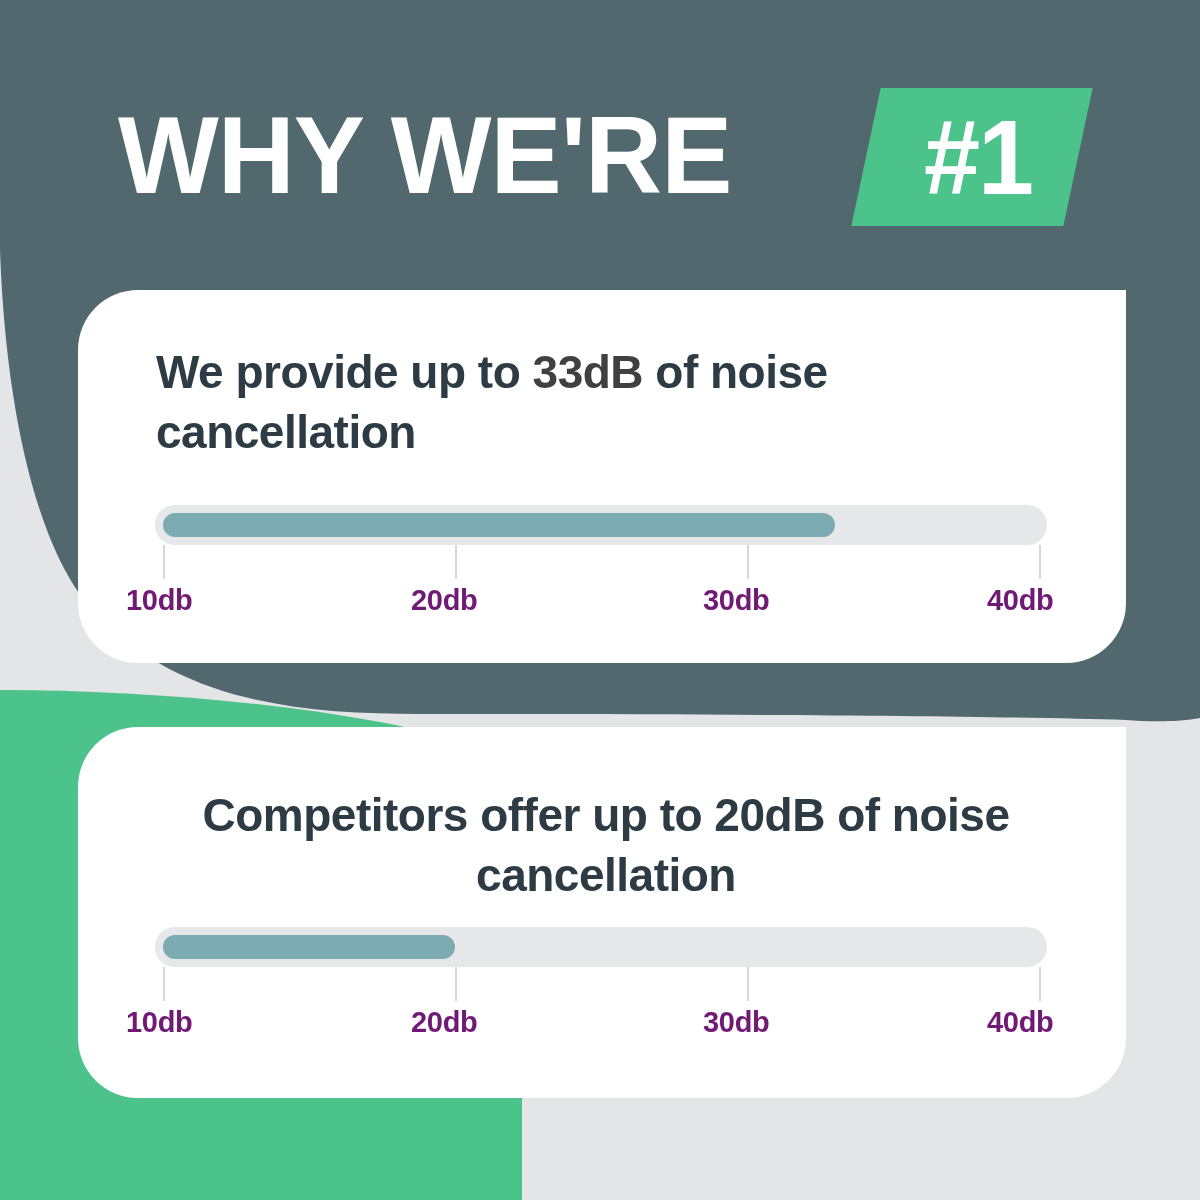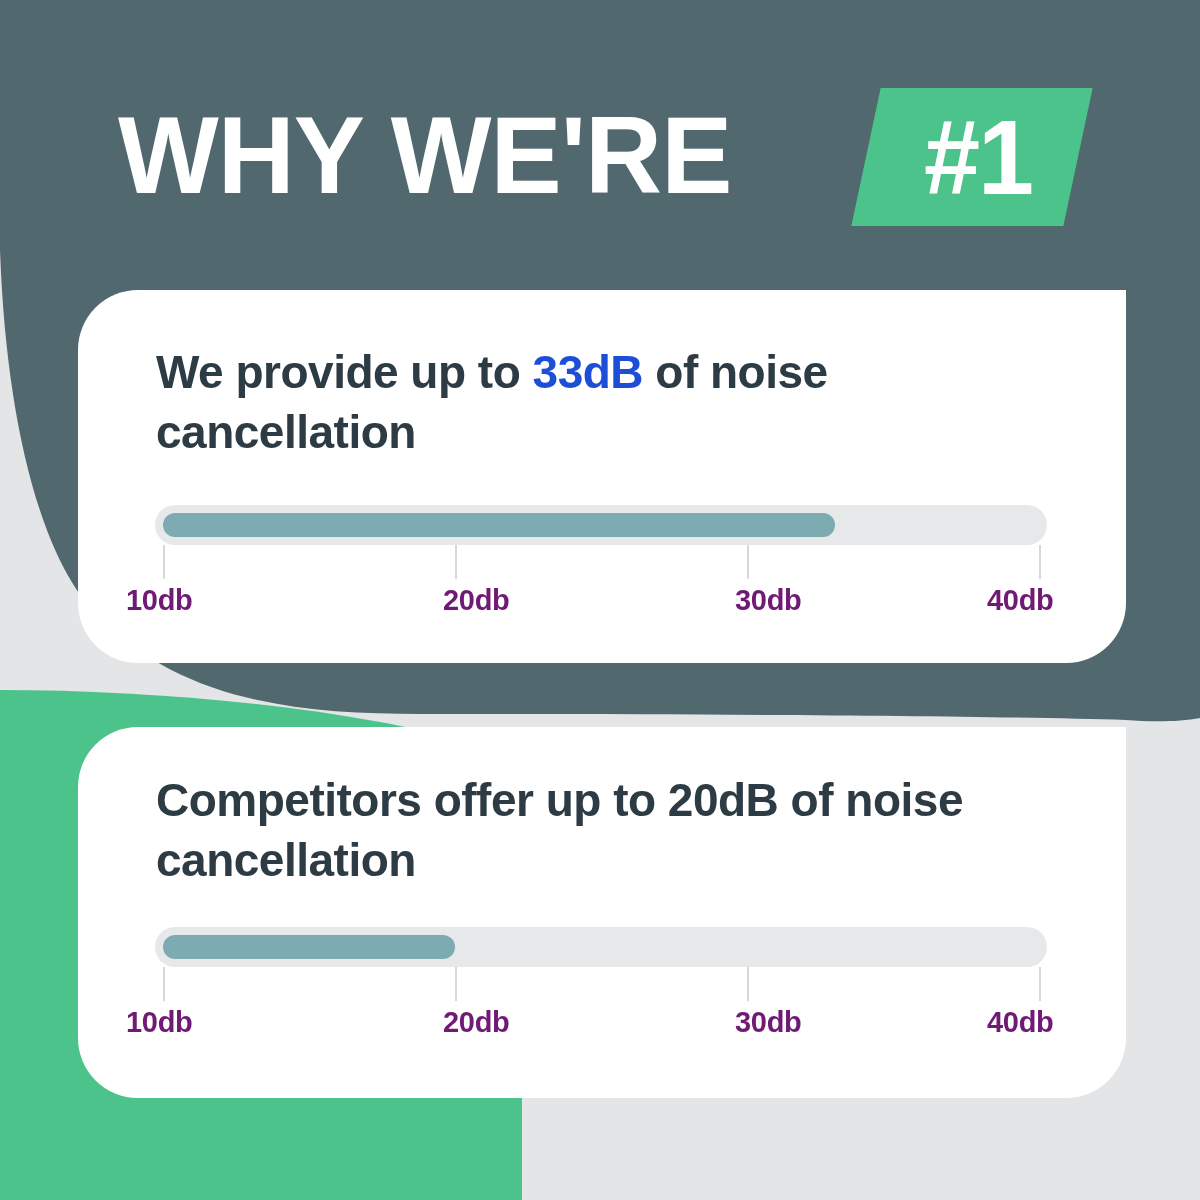--- a/index.html
+++ b/index.html
@@ -90,23 +90,23 @@
     position:absolute;
     left:78px;
     font-size:46px;
     line-height:60px;
     font-weight:bold;
     color:#2d3b44;
     letter-spacing:-0.5px;
     width:900px;
   }
   .card-1 .card-title { top:52px; }
-  .card-2 .card-title { top:43px; }
-
-  .hl-green { color:#1d4ed8; }
+  .card-2 .card-title { top:58px;text-align:center; }
+
+  .hl-green { color:#404040; }
 
   
   .meter {
     position:absolute;
     left:77px;
     width:892px;
   }
   .card-1 .meter { top:215px; }
   .card-2 .meter { top:200px; }
 
@@ -144,21 +144,21 @@
     position:absolute;
     top:34px;
     font-size:29px;
     line-height:42px;
     font-weight:bold;
     color:#701a75;
     white-space:nowrap;
     letter-spacing:-0.3px;
   }
   .tick-label.start { left:-37px; }
-  .tick-label.mid   { left:-44px;margin-left:32px; }
+  .tick-label.mid   { left:-44px; }
   .tick-label.end   { left:-52px;text-align:center; }
 </style>
 </head>
 <body>
 
 <div id="stage">
 
   <svg class="bg-svg" viewBox="0 0 1200 1200">
 
     <path fill="#52686f" d="M 0,0 L 1200,0 L 1200,718

